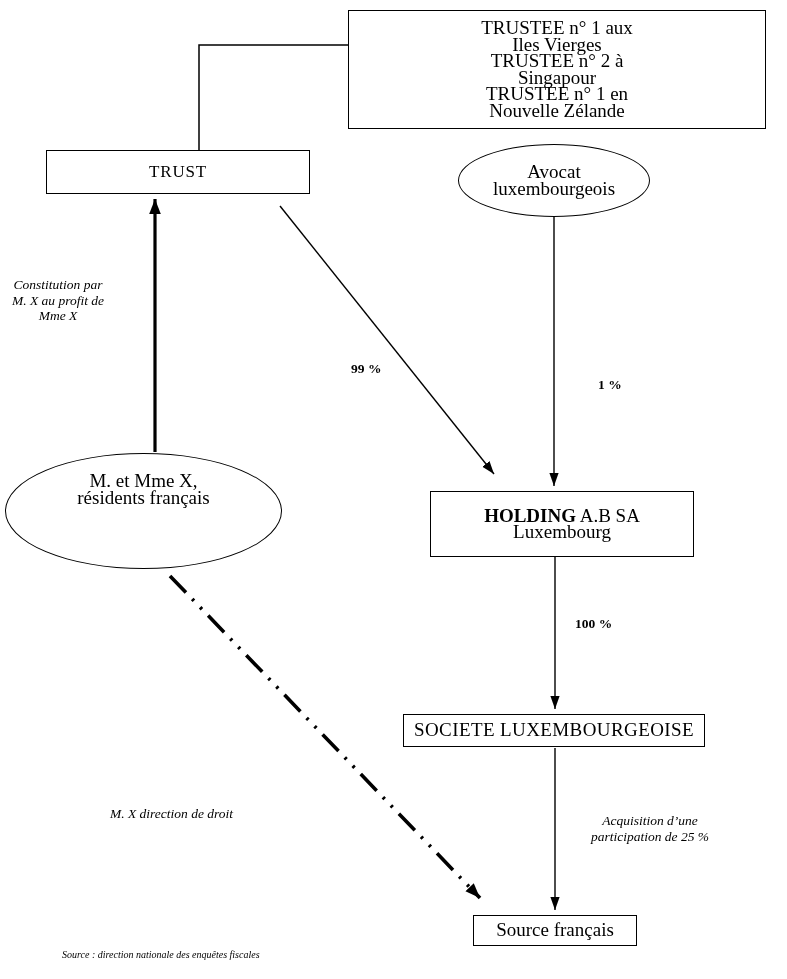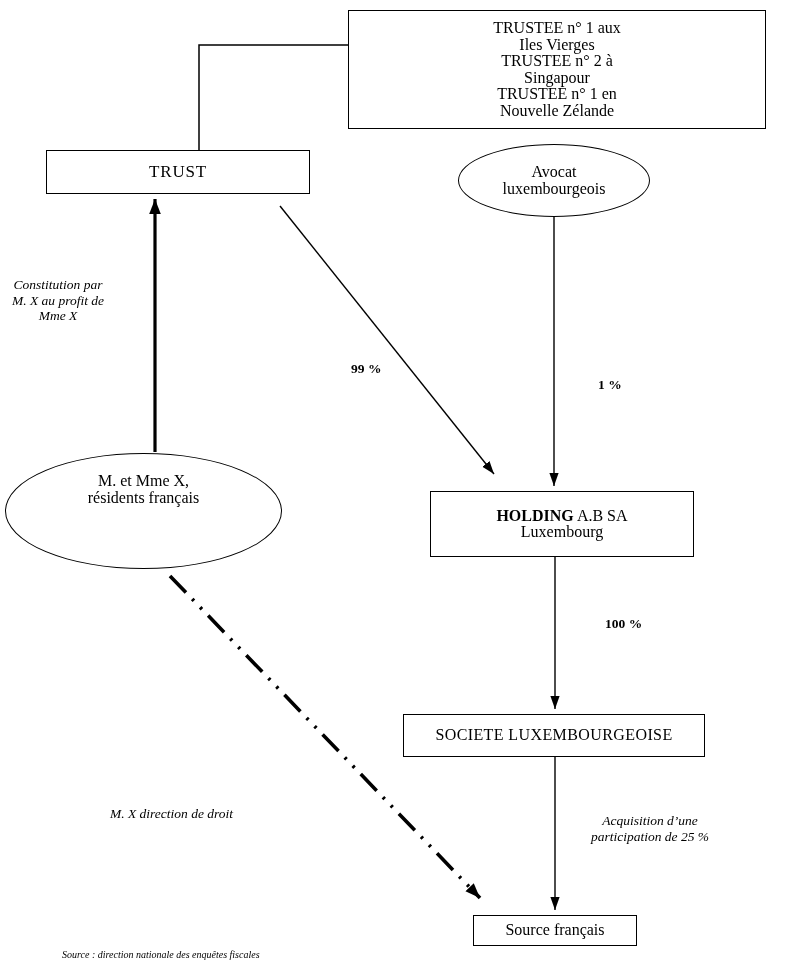--- a/index.html
+++ b/index.html
@@ -24,33 +24,33 @@
   }
   .node {
     position: absolute;
     border: 1.5px solid #000000;
     background: #ffffff;
     display: flex;
     flex-direction: column;
     align-items: center;
     justify-content: center;
     text-align: center;
-    font-size: 16px;
+    font-size: 19px;
     line-height: 16.5px;
     box-sizing: border-box;
   }
   .ellipse { border-radius: 50%; }
   .trustee-box   { left: 348px; top: 10px;  width: 418px; height: 119px; }
   .trust-box     { left: 46px;  top: 150px; width: 264px; height: 44px;
                    font-weight: normal; font-size: 17px; letter-spacing: 0.8px; }
   .avocat-ellipse{ left: 458px; top: 144px; width: 192px; height: 73px; }
   .couple-ellipse{ left: 5px;   top: 453px; width: 277px; height: 116px;
                    justify-content: flex-start; padding-top: 19px; }
   .holding-box   { left: 430px; top: 491px; width: 264px; height: 66px; }
-  .societe-box   { left: 403px; top: 714px; width: 302px; height: 43px; letter-spacing: 0.4px; }
+  .societe-box   { left: 403px; top: 714px; width: 302px; height: 33px; letter-spacing: 0.4px; }
   .groupe-box    { left: 473px; top: 915px; width: 164px; height: 31px; }
   .bold { font-weight: bold; }
   .note {
     position: absolute;
     font-style: italic;
     font-size: 13.5px;
     line-height: 15.5px;
     text-align: center;
   }
   .note-constitution { left: 0px;   top: 277px; width: 116px; }
@@ -60,21 +60,21 @@
                        font-size: 10px; white-space: nowrap; }
   .edge-label {
     position: absolute;
     font-weight: bold;
     font-size: 13.5px;
     white-space: nowrap;
     margin-left: 21px;
   }
   .label-99  { left: 330px; top: 361px; }
   .label-1   { left: 577px; top: 377px; }
-  .label-100 { left: 584px; top: 616px; }
+  .label-100 { left: 554px; top: 616px; }
 </style>
 </head>
 <body>
 
 <div class="canvas">
 
   <svg class="connector-layer" viewBox="0 0 787 979" xmlns="http://www.w3.org/2000/svg">
     <defs>
       <marker id="ah" markerUnits="userSpaceOnUse" markerWidth="14" markerHeight="12" refX="13" refY="6" orient="auto">
         <path d="M0,1.4 L13,6 L0,10.6 z" fill="#000000"></path>

